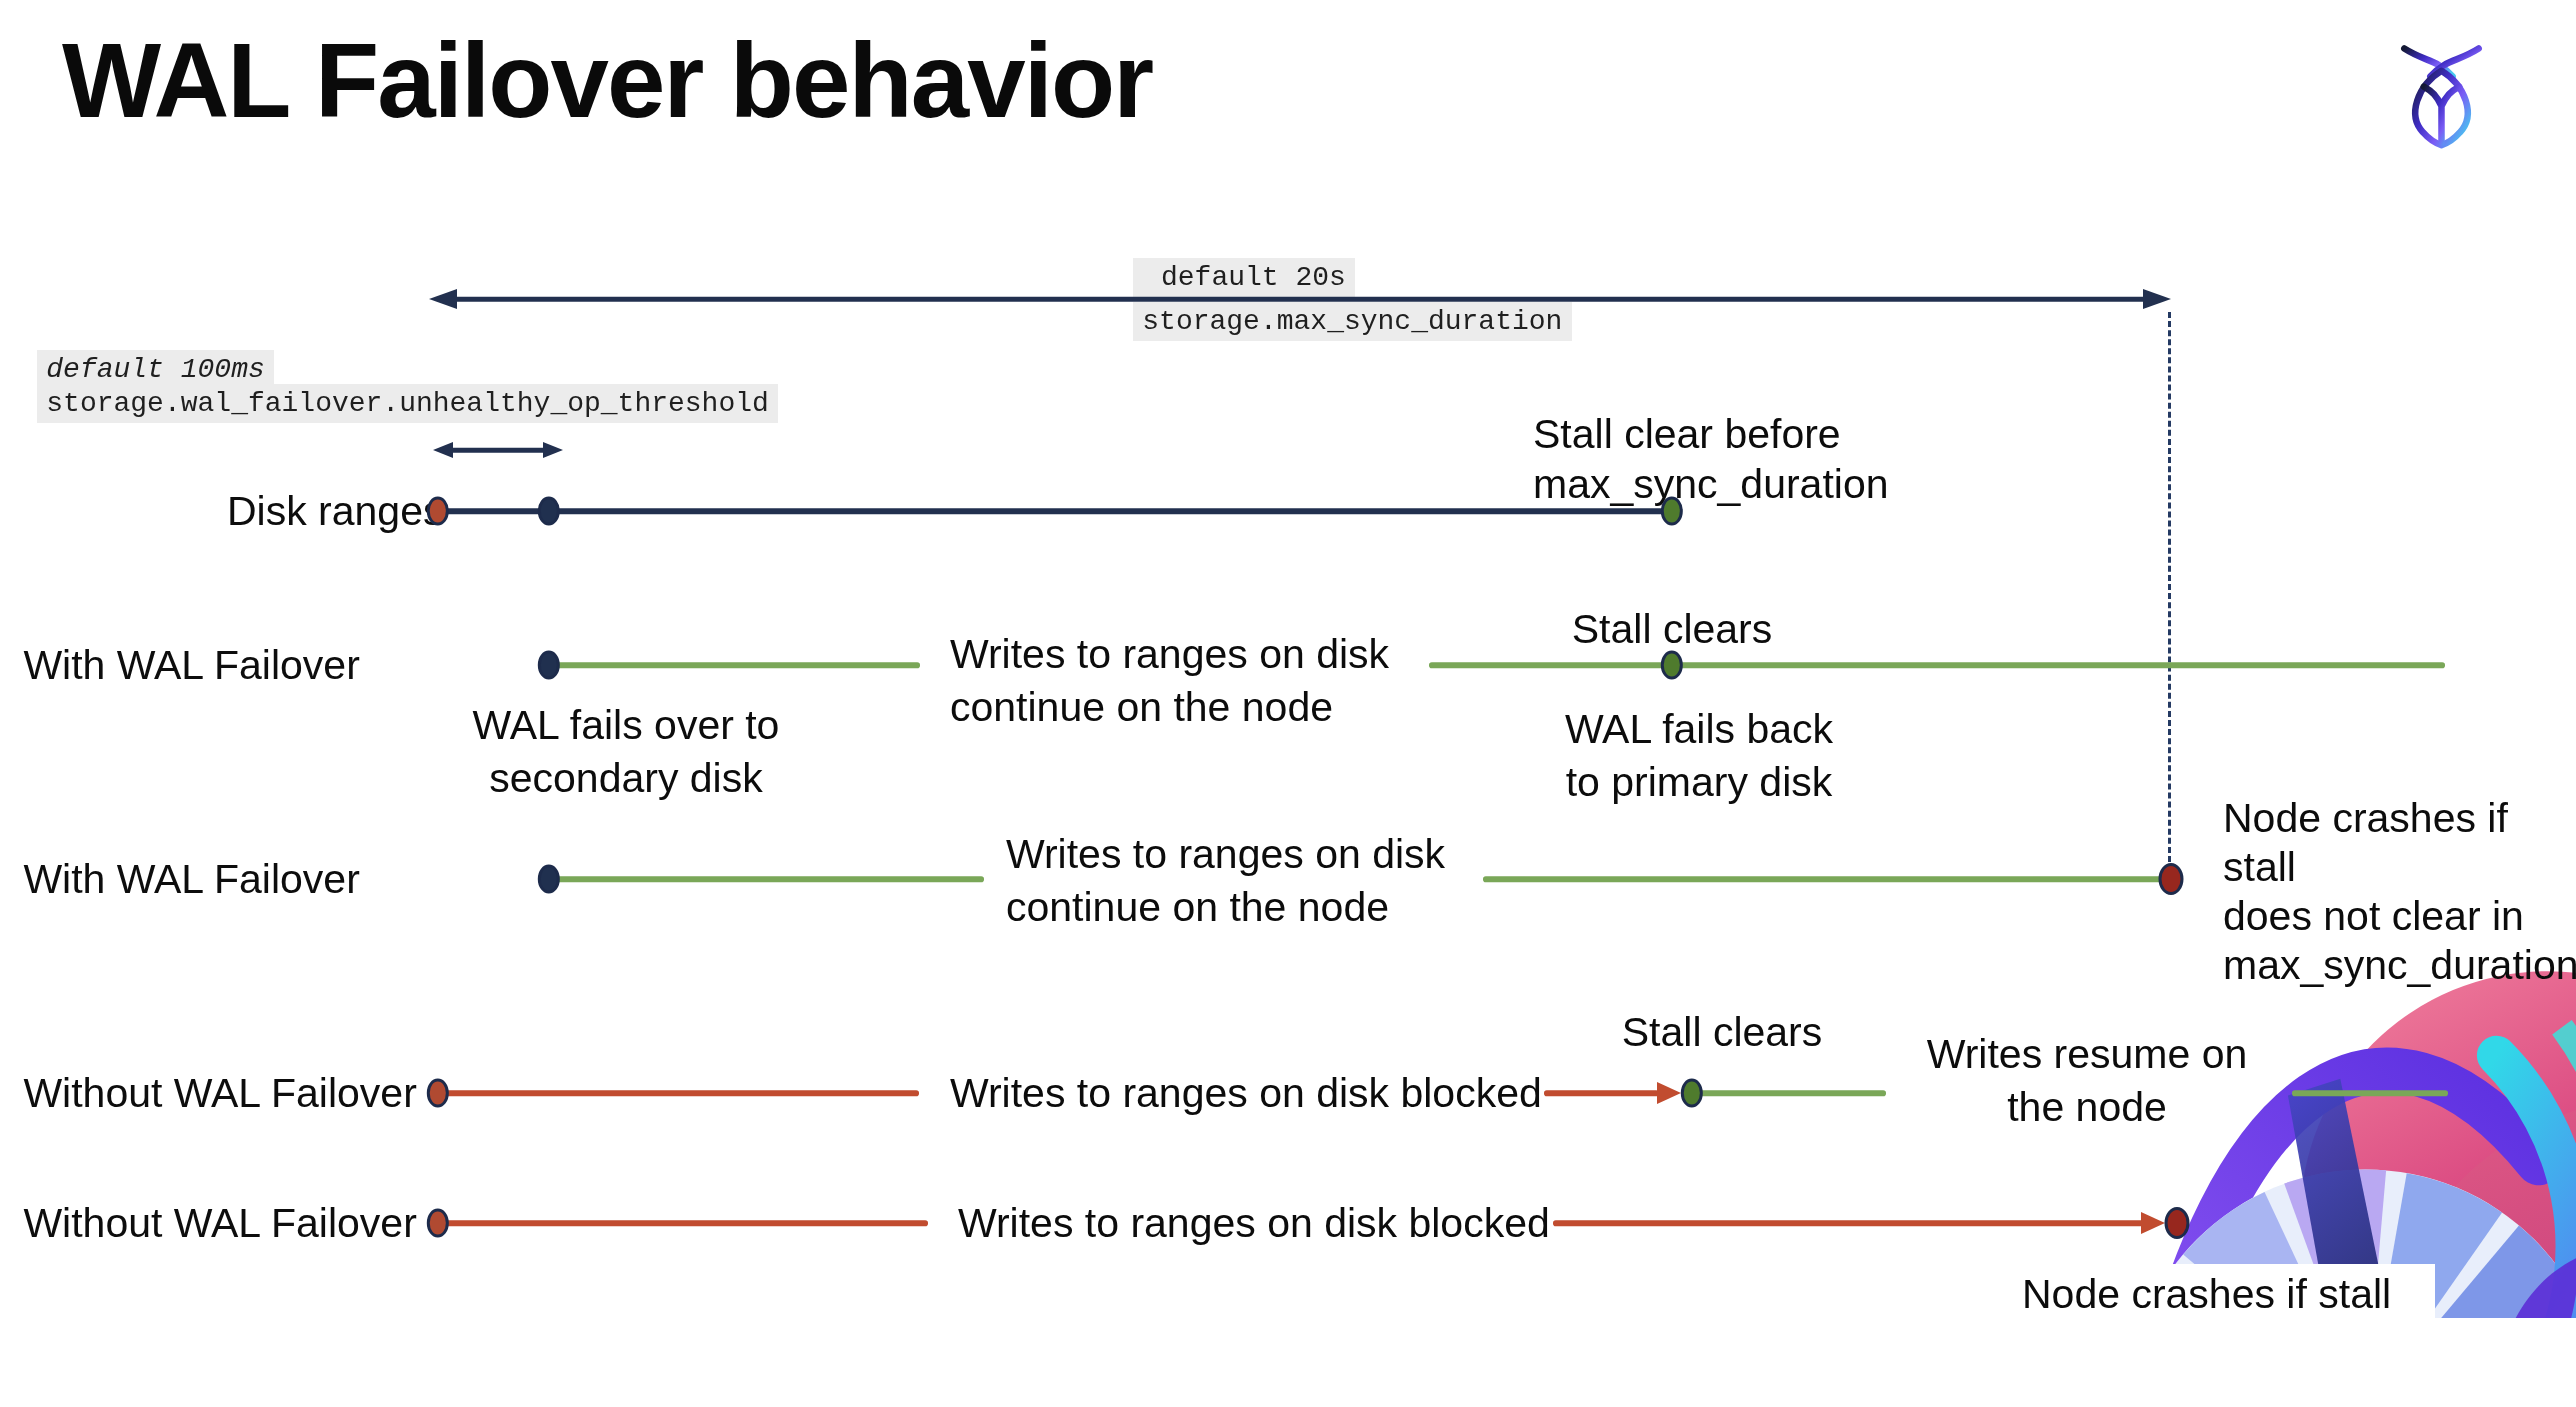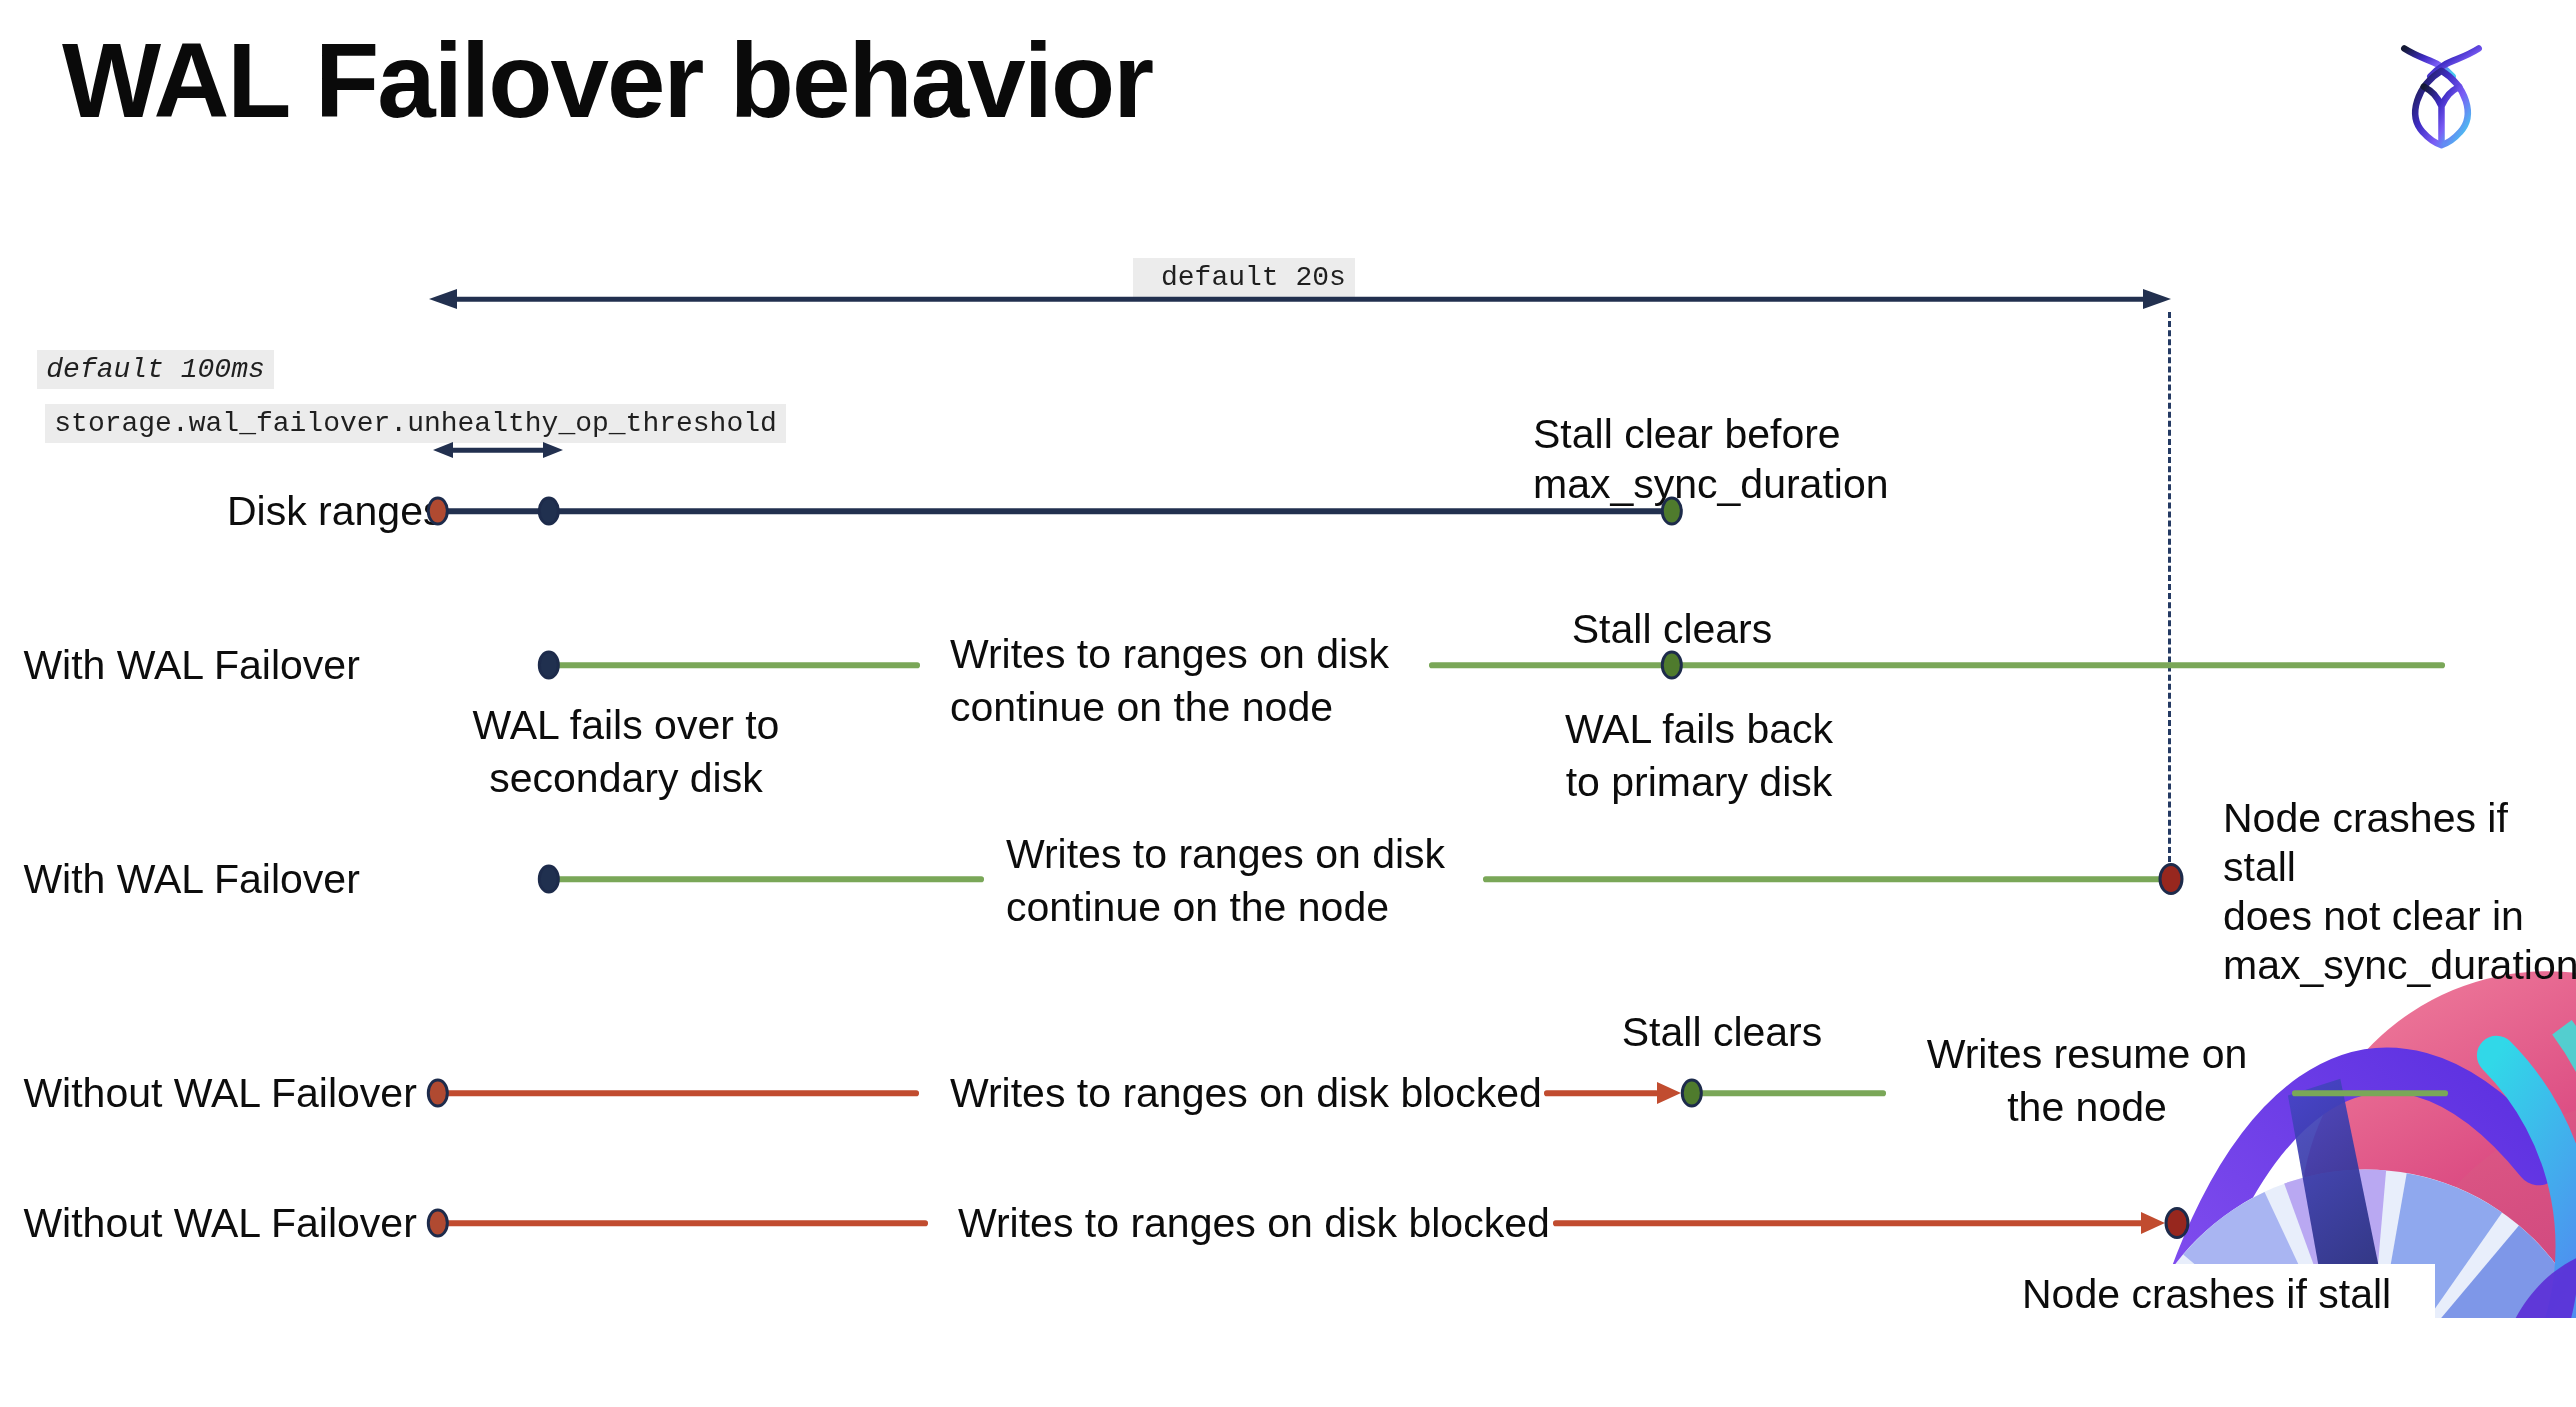--- a/index.html
+++ b/index.html
@@ -112,23 +112,24 @@
     <path d="M585,512 C600,420 636,372 684,350 C680,436 650,492 618,512 Z" fill="#5c2dd6" opacity="0.9"></path>
     <path d="M150,512 L172,438 L198,512 Z" fill="#56ecdf"></path>
   </svg>
 
   <div id="diagram">
 
     <div class="hline l-navy" style="left:439px;top:299px;width:1722px;height:4.7px;"></div>
     <div class="ah ah-left" style="left:429px;top:299px;"></div>
     <div class="ah ah-right" style="left:2143px;top:299px;"></div>
     <div class="code" style="left:1133px;top:258px;padding-left:28px;">default 20s</div>
+    <div class="code" style="left:1133px;top:302px;">storage.max_sync_duration</div>
 
     <div class="code" style="left:37px;top:350px;font-style:italic;">default 100ms</div>
-    <div class="code" style="left:37px;top:404px;margin-left:8px;">storage.wal_failover.unhealthy_op_threshold</div>
+    <div class="code" style="left:37px;top:384px;">storage.wal_failover.unhealthy_op_threshold</div>
     <div class="hline l-navy" style="left:441px;top:450px;width:114px;height:4.7px;"></div>
     <div class="ah ah-left-sm" style="left:433px;top:450px;"></div>
     <div class="ah ah-right-sm" style="left:543px;top:450px;"></div>
 
     <div class="dashed-v" style="left:2168px;top:312px;height:550px;"></div>
 
     <div class="row-label" style="left:227px;top:511px;">Disk ranges</div>
     <div class="hline l-navy" style="left:438px;top:511px;width:1234px;"></div>
     <div class="dot dot-red" style="left:438px;top:511px;"></div>
     <div class="dot dot-navy" style="left:549px;top:511px;"></div>

